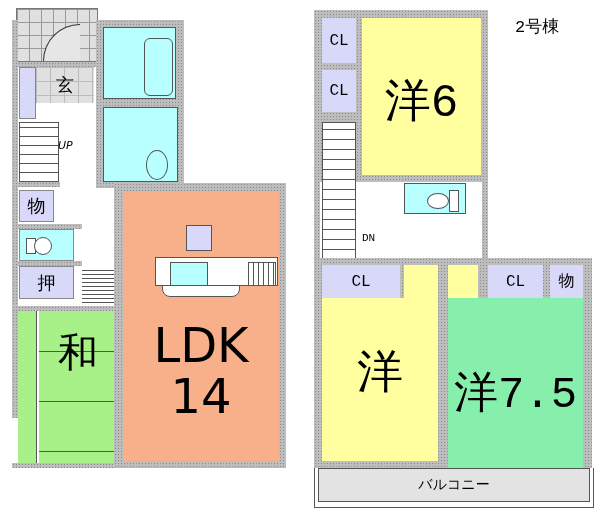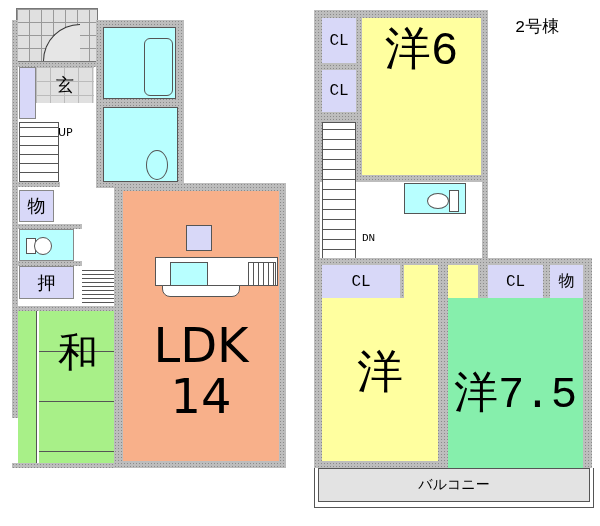--- a/index.html
+++ b/index.html
@@ -24,21 +24,21 @@
   <div class="abs wall" style="left:12px;top:62px;width:86px;height:5px;"></div>
 
   <div class="abs room" style="left:36px;top:67px;width:58px;height:36px;background:#e0e0e0;background-image:linear-gradient(#bbb 1px,transparent 1px),linear-gradient(90deg,#bbb 1px,transparent 1px);background-size:14px 14px;">
     <span style="font-size:18px;">玄</span>
   </div>
   <div class="abs" style="left:19px;top:67px;width:17px;height:52px;background:#d8d8f8;border:1px solid #888;"></div>
 
   <div class="abs" style="left:36px;top:103px;width:58px;height:92px;background:#fff;"></div>
 
   <div class="abs" style="left:19px;top:122px;width:40px;height:60px;background:repeating-linear-gradient(0deg,#fff 0,#fff 8px,#555 8px,#555 9px);border:1px solid #555;"></div>
-  <span class="lbl" style="left:58px;top:127px;font-size:11px;">UP</span>
+  <span class="lbl" style="left:58px;top:140px;font-size:11px;font-style:italic;">UP</span>
   <div class="abs wall" style="left:18px;top:182px;width:42px;height:5px;"></div>
 
   <div class="abs room" style="left:19px;top:190px;width:35px;height:32px;background:#d8d8f8;border:1px solid #888;">
     <span style="font-size:18px;">物</span>
   </div>
   <div class="abs wall" style="left:18px;top:224px;width:64px;height:5px;"></div>
 
   <div class="abs" style="left:19px;top:229px;width:55px;height:32px;background:#b8ffff;border:1px solid #888;">
     <div style="position:absolute;left:6px;top:8px;width:8px;height:14px;border:1px solid #555;background:#fff;"></div>
     <div style="position:absolute;left:14px;top:7px;width:16px;height:16px;border:1px solid #555;border-radius:50%;background:#fff;"></div>
@@ -89,21 +89,21 @@
   <div class="abs wall" style="left:14px;top:10px;width:174px;height:250px;"></div>
   <div class="abs" style="left:20px;top:182px;width:162px;height:76px;background:#fff;"></div>
 
   <div class="abs room" style="left:22px;top:18px;width:34px;height:45px;background:#d8d8f8;">
     <span style="font-size:16px;">CL</span>
   </div>
   <div class="abs room" style="left:22px;top:70px;width:34px;height:42px;background:#d8d8f8;">
     <span style="font-size:16px;">CL</span>
   </div>
 
-  <div class="abs room" style="left:62px;top:18px;width:119px;height:157px;background:#ffff9f;align-items:flex-start;">
+  <div class="abs room" style="left:62px;top:18px;width:119px;height:157px;background:#ffff9f;align-items:flex-start;padding-top:52px;">
     <span style="font-size:46px;">洋6</span>
   </div>
 
   <div class="abs" style="left:22px;top:122px;width:34px;height:138px;background:repeating-linear-gradient(0deg,#fff 0,#fff 9px,#555 9px,#555 10px);border:1px solid #555;"></div>
   <span class="lbl" style="left:62px;top:233px;font-size:11px;">DN</span>
 
   <div class="abs" style="left:104px;top:183px;width:62px;height:31px;background:#b8ffff;border:1px solid #555;">
     <div style="position:absolute;left:22px;top:9px;width:20px;height:14px;border:1px solid #555;border-radius:50%;background:#fff;"></div>
     <div style="position:absolute;left:44px;top:6px;width:8px;height:20px;border:1px solid #555;background:#fff;"></div>
   </div>

